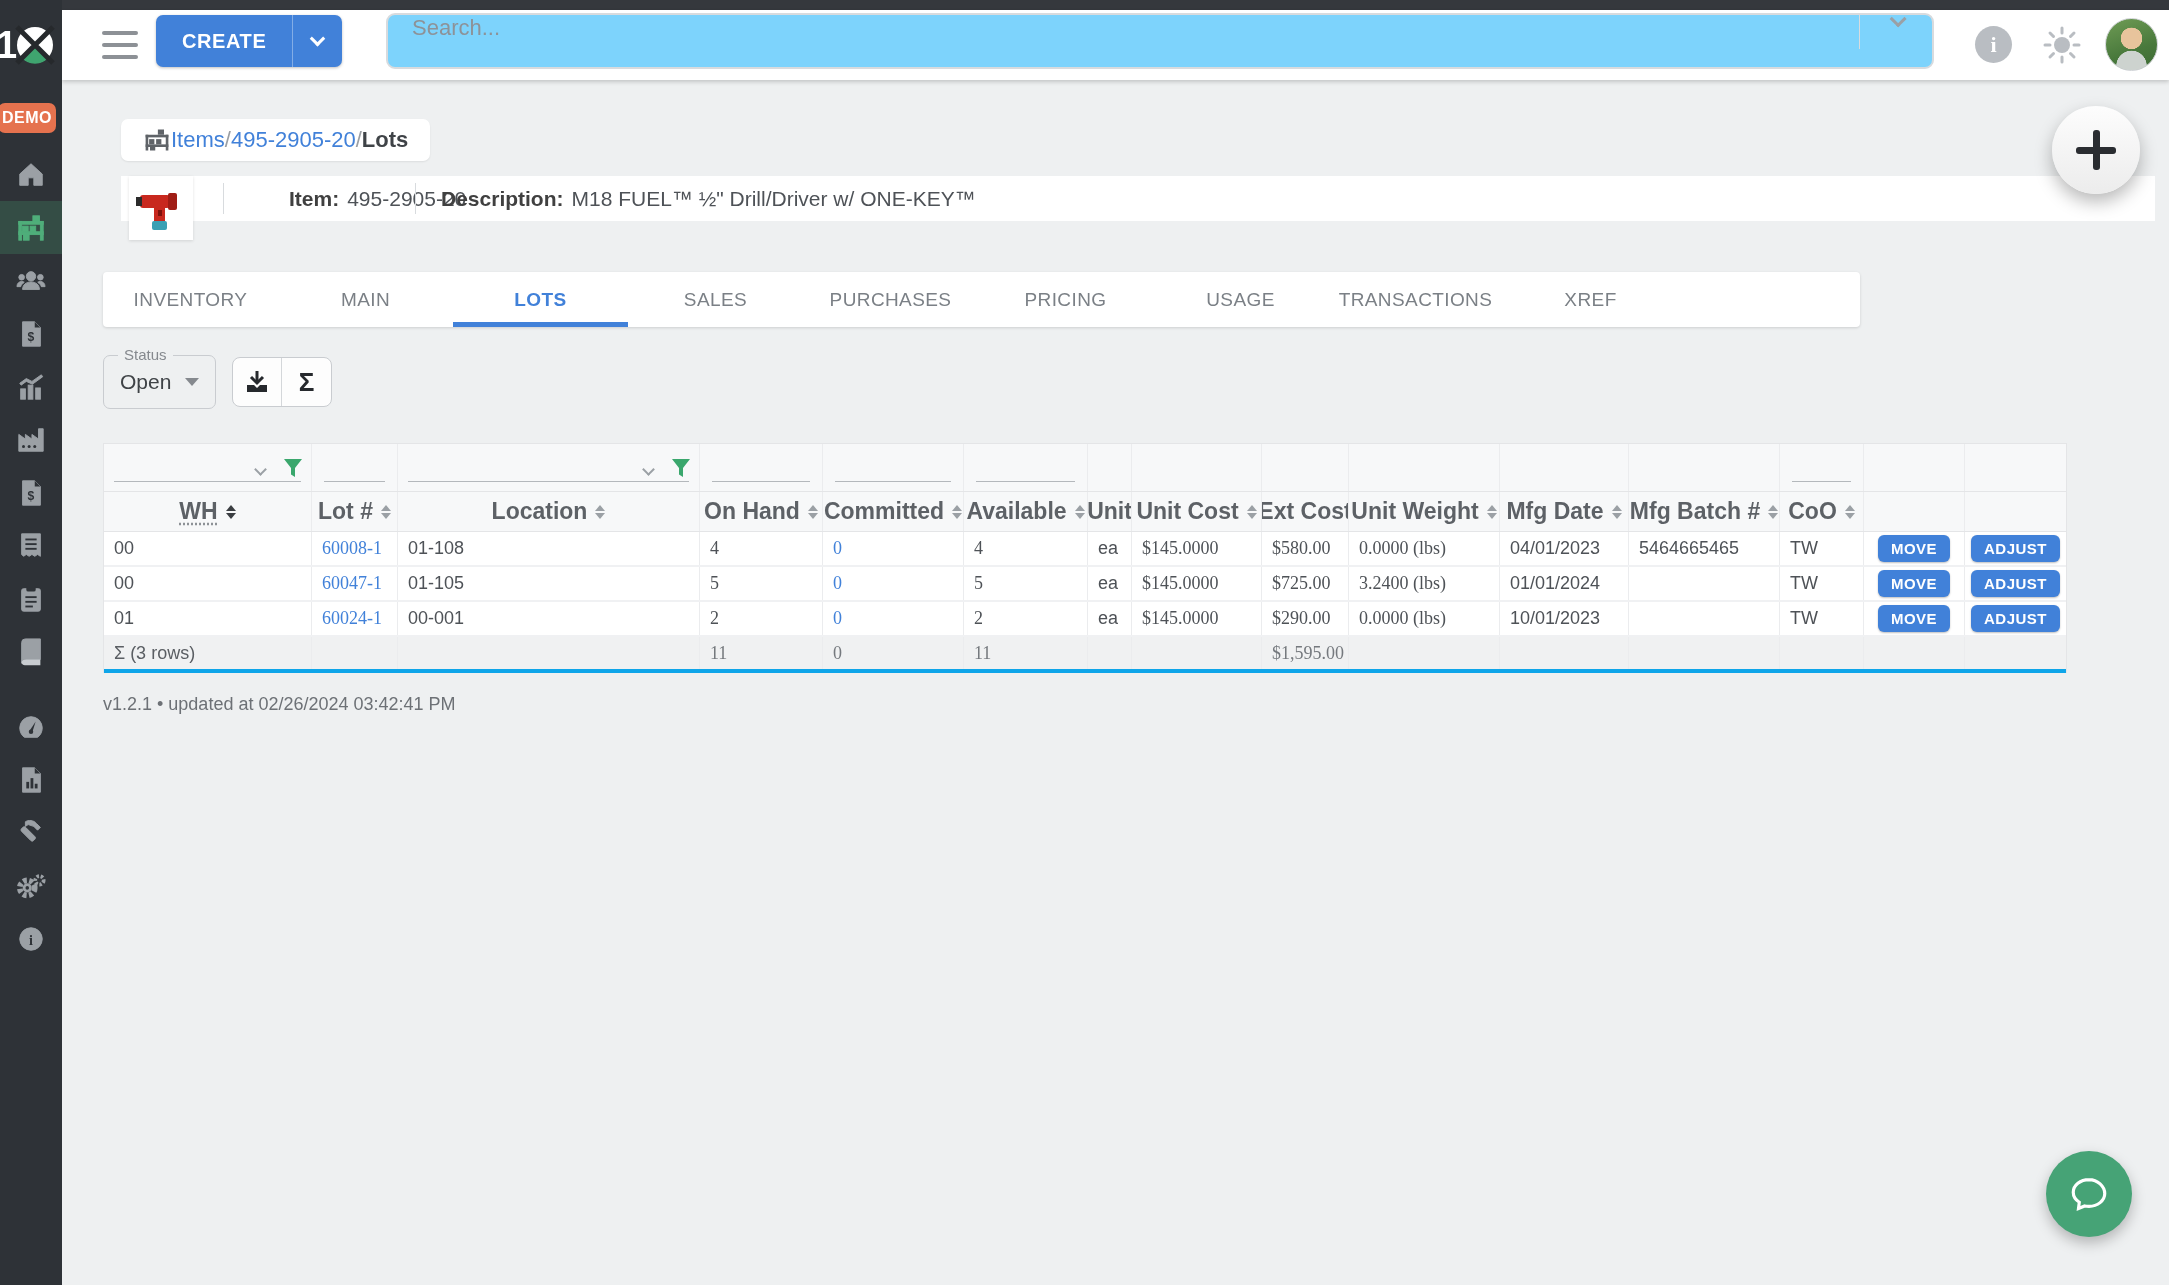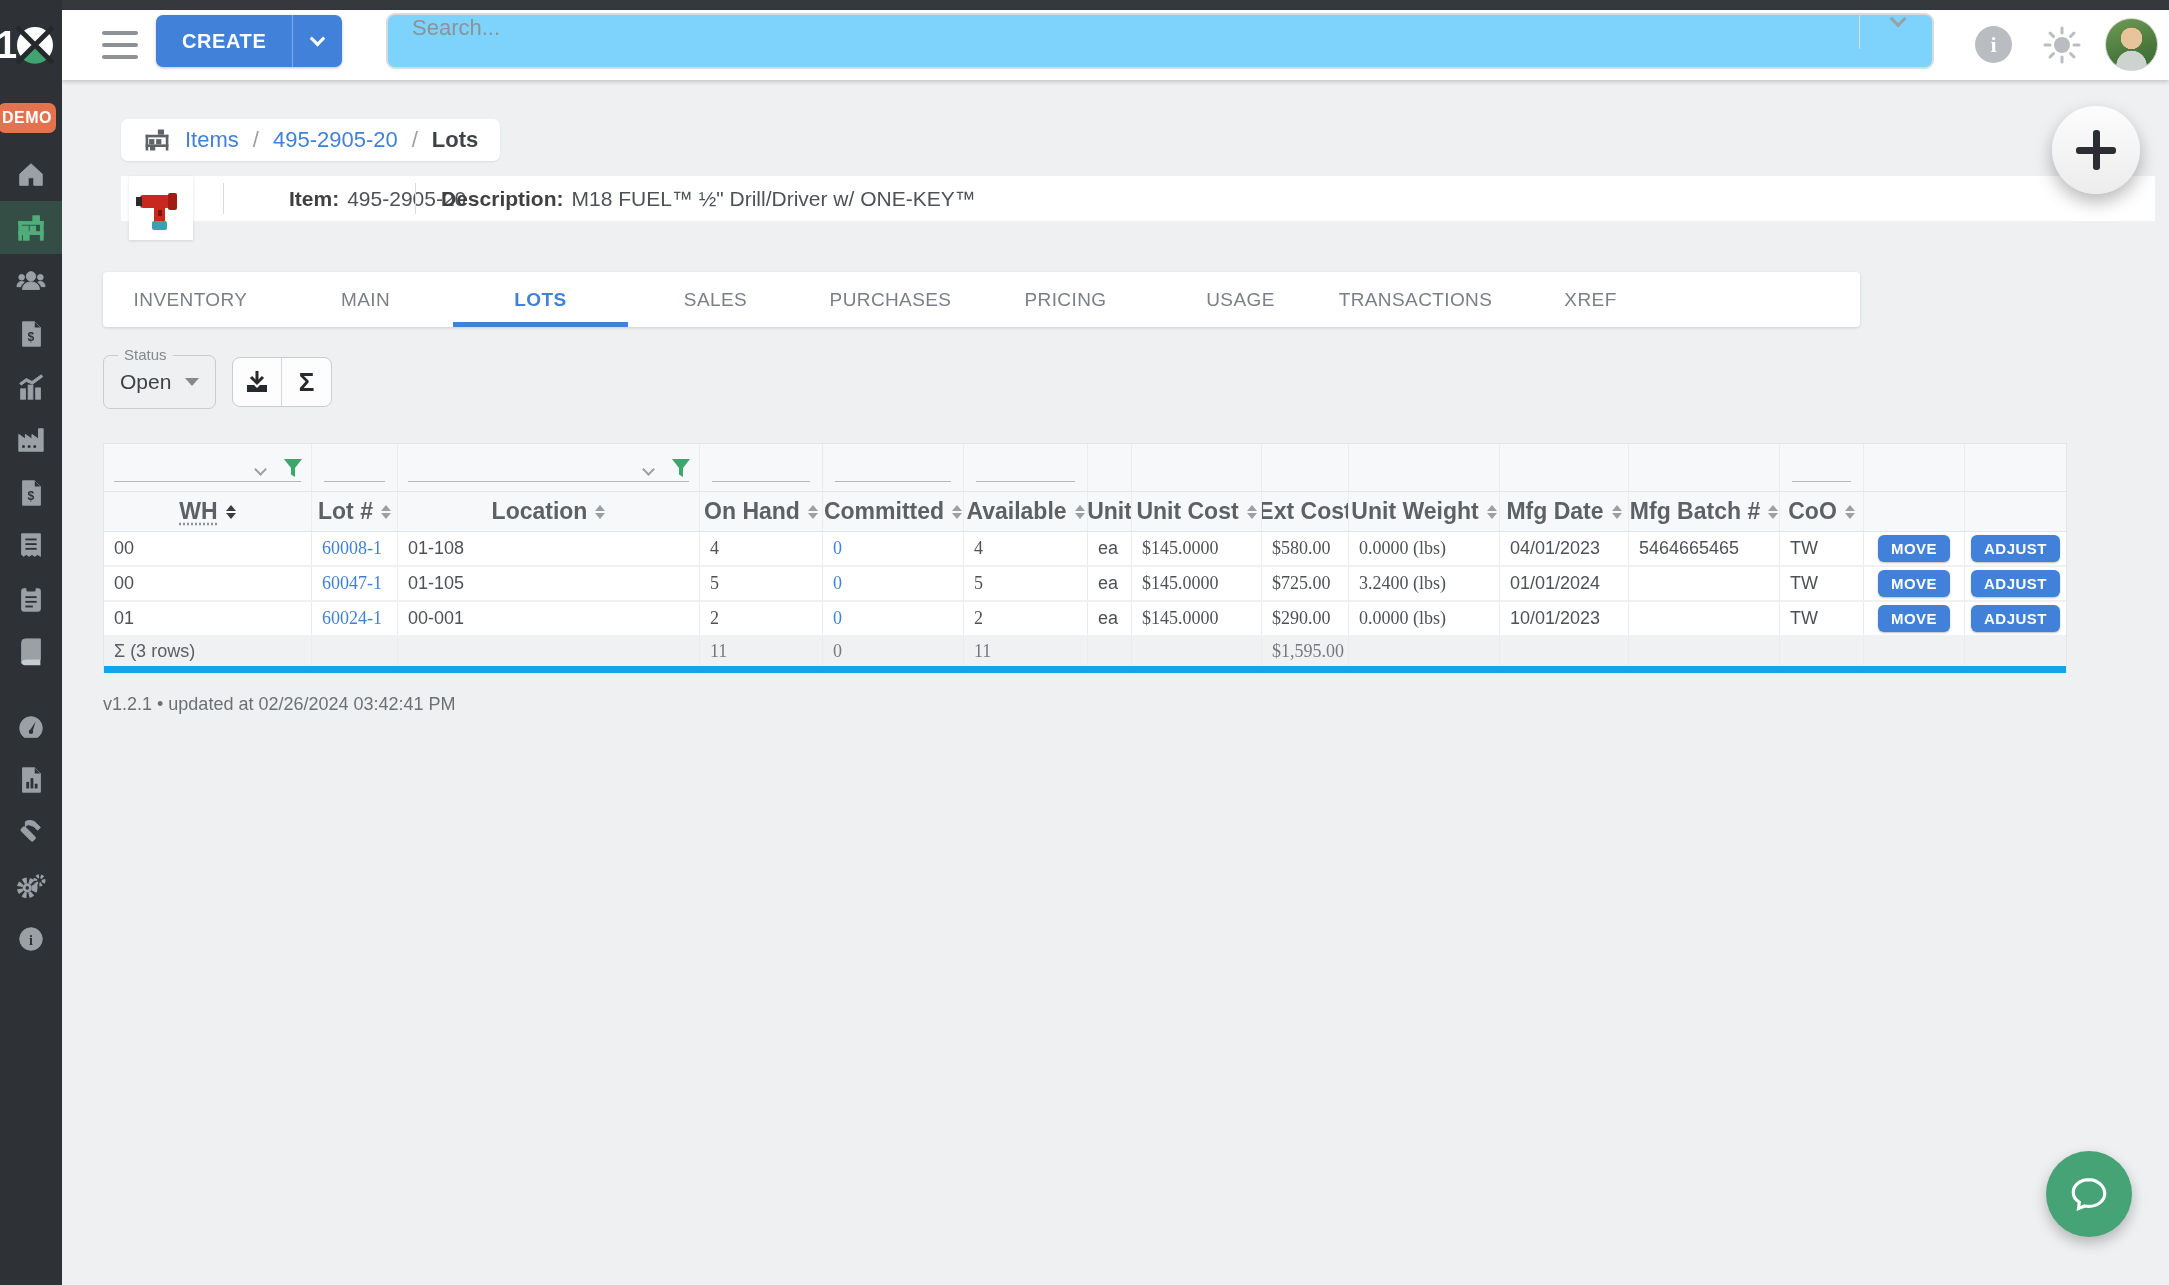--- a/index.html
+++ b/index.html
@@ -40,21 +40,21 @@
   .hdr-info { position:absolute; left:1913px; top:16px; width:37px; height:37px; border-radius:50%; background:#b9bdc2; color:#fff; font-weight:bold; font-size:22px; display:flex; align-items:center; justify-content:center; cursor:pointer; font-family:"Liberation Serif", serif; }
   .hdr-sun { position:absolute; left:1981px; top:16px; width:38px; height:38px; cursor:pointer; }
   .avatar { position:absolute; left:2043px; top:8px; width:53px; height:53px; border-radius:50%; cursor:pointer;
     background:
       radial-gradient(circle at 50% 38%, #e8c49c 0 26%, rgba(0,0,0,0) 27%),
       radial-gradient(circle at 50% 92%, #cdd3cf 0 28%, rgba(0,0,0,0) 29%),
       linear-gradient(160deg, #6f9c55 0%, #49793c 60%, #3c6a33 100%);
     border:1px solid #d0d3d6; }
 
   
-  .crumb-card { position:absolute; left:121px; top:119px; height:42px; background:#fff; border-radius:7px; box-shadow:0 1px 2px rgba(0,0,0,.08); display:flex; align-items:center; gap:14px; padding:0 22px; font-size:22px; }
+  .crumb-card { position:absolute; left:121px; top:119px; height:42px; background:#fff; border-radius:7px; box-shadow:0 1px 2px rgba(0,0,0,.08); display:flex; align-items:center; gap:0; padding:0 22px; font-size:22px; }
   .crumb-card svg { width:28px; height:28px; }
   .link { color:#4181d9; cursor:pointer; }
   .crumb-sep { color:#9a9ea3; }
   .crumb-current { color:#3f4347; font-weight:bold; }
 
   
   .item-band { position:absolute; left:121px; top:176px; width:2034px; height:45px; background:#fff; }
   .item-thumb { position:absolute; left:8px; top:0px; width:64px; height:64px; background:#fff; box-shadow:0 1px 3px rgba(0,0,0,.12); display:flex; align-items:center; justify-content:center; }
   .item-vdiv { position:absolute; top:7px; width:1px; height:31px; background:#d8dbde; }
   .item-text { position:absolute; top:0; height:45px; display:flex; align-items:center; font-size:21px; color:#4e5257; }
@@ -95,21 +95,21 @@
   .sort i.up { border-bottom:6px solid #9ba0a5; }
   .sort i.dn { border-top:6px solid #9ba0a5; }
   .sort.dark i.up { border-bottom-color:#3b3e42; }
   .sort.dark i.dn { border-top-color:#3b3e42; }
   .data-row { height:35px; background:#fff; border-bottom:2px solid #f0f1f3; font-size:18px; color:#4e5257; }
   .data-row > div, .sum-row > div { display:flex; align-items:center; padding:0 10px; }
   .al-r { justify-content:flex-start;font-family:Liberation Serif, serif; }
   .al-c { justify-content:center; }
   .cell-link { color:#4181d9; cursor:pointer; }
   .act-btn { background:#4181d9; border:none; color:#fff; font-weight:bold; font-size:15px; letter-spacing:.5px; border-radius:6px; padding:5px 13px; cursor:pointer; box-shadow:0 1px 2px rgba(0,0,0,.25); font-family:"Liberation Sans", sans-serif; }
-  .sum-row { height:36px; background:#f0f1f2; font-size:18px; color:#5a5e63; border-bottom:7px solid #0ea5e9; }
+  .sum-row { height:36px; background:#f0f1f2; font-size:18px; color:#5a5e63; border-bottom:4px solid #0ea5e9; }
   .sum-row .num { color:#75797e; }
 
   .footer-note { position:absolute; left:103px; top:694px; font-size:18px; color:#6d7176; }
 
   
   .fab-add { position:absolute; left:2052px; top:106px; width:88px; height:88px; border-radius:50%; background:linear-gradient(#fdfdfd,#ececec); box-shadow:0 8px 18px rgba(0,0,0,.28); display:flex; align-items:center; justify-content:center; cursor:pointer; }
   .plus-glyph { position:relative; width:40px; height:40px; }
   .plus-glyph::before, .plus-glyph::after { content:""; position:absolute; background:#2a2d31; border-radius:3px; }
   .plus-glyph::before { left:0; top:16.5px; width:40px; height:7px; }
   .plus-glyph::after { left:16.5px; top:0; width:7px; height:40px; }

